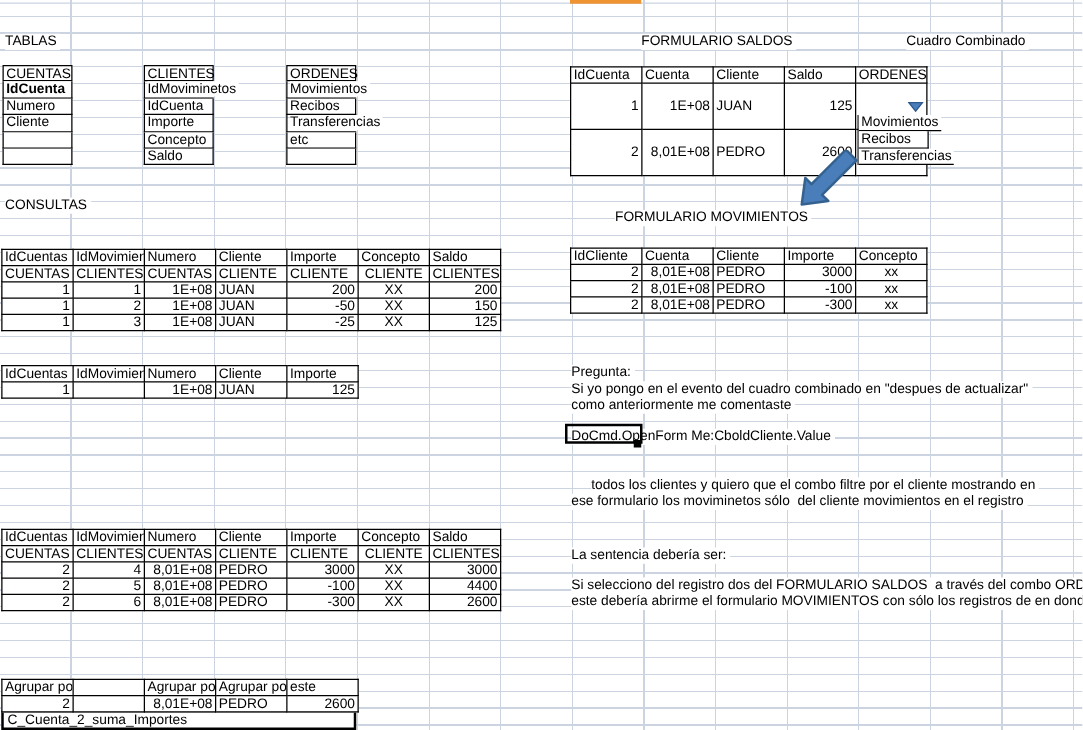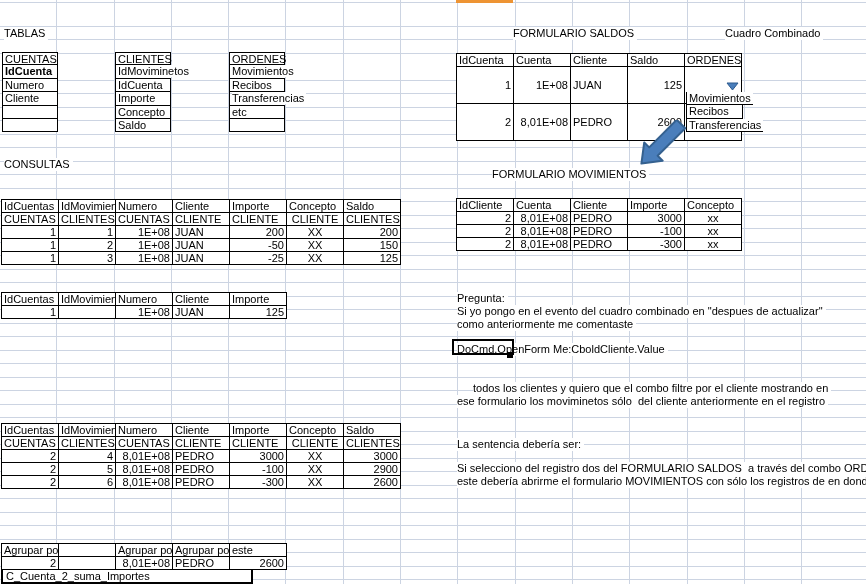--- a/index.html
+++ b/index.html
@@ -209,35 +209,35 @@
         <td class="c">XX</td>
         <td class="r">3000</td>
       </tr>
         <tr>
         <td class="r">2</td>
         <td class="r">5</td>
         <td class="r">8,01E+08</td>
         <td>PEDRO</td>
         <td class="r">-100</td>
         <td class="c">XX</td>
-        <td class="r">2900</td>
+        <td class="r">4400</td>
       </tr>
         <tr>
         <td class="r">2</td>
         <td class="r">6</td>
         <td class="r">8,01E+08</td>
         <td>PEDRO</td>
         <td class="r">-300</td>
         <td class="c">XX</td>
         <td class="r">2600</td>
       </tr>
       </tbody>
   </table>
 
-  <div class="tbox" style="left:1px;top:528px;width:252px;">C_Cuenta_2_suma_Importes</div>
+  <div class="tbox" style="left:1px;top:528px;width:284px;">C_Cuenta_2_suma_Importes</div>
   <table class="grid" style="left:1px;top:543px;width:285px;">
     <colgroup>
         <col style="width:57px">
         <col style="width:57px">
         <col style="width:57px">
         <col style="width:57px">
         <col style="width:57px">
       </colgroup>
     <tbody>
       <tr>
@@ -358,20 +358,20 @@
 
   <div class="lbl" style="left:457px;top:292px;">Pregunta:</div>
   <div class="lbl" style="left:457px;top:305px;">Si yo pongo en el evento del cuadro combinado en "despues de actualizar"</div>
   <div class="lbl" style="left:457px;top:318px;">como anteriormente me comentaste</div>
 
   <div class="lbl" style="left:457px;top:343px;">DoCmd.OpenForm Me:CboldCliente.Value</div>
   <div style="position:absolute;left:452px;top:339px;width:62px;height:16px;border:2px solid #000;box-sizing:border-box;"></div>
   <div style="position:absolute;left:507px;top:352px;width:6px;height:6px;background:#000;"></div>
 
   <div class="lbl" style="left:457px;top:382px;margin-left:16px;">todos los clientes y quiero que el combo filtre por el cliente mostrando en</div>
-  <div class="lbl" style="left:457px;top:395px;">ese formulario los moviminetos sólo  del cliente anteriormente en el registro</div>
+  <div class="lbl" style="left:457px;top:395px;">ese formulario los moviminetos sólo  del cliente movimientos en el registro</div>
 
   <div class="lbl" style="left:457px;top:438px;">La sentencia debería ser:</div>
 
   <div class="lbl" style="left:457px;top:462px;">Si selecciono del registro dos del FORMULARIO SALDOS  a través del combo ORDENES</div>
   <div class="lbl" style="left:457px;top:475px;">este debería abrirme el formulario MOVIMIENTOS con sólo los registros de en donde esta</div>
 
 </div>
 
 </body></html>

